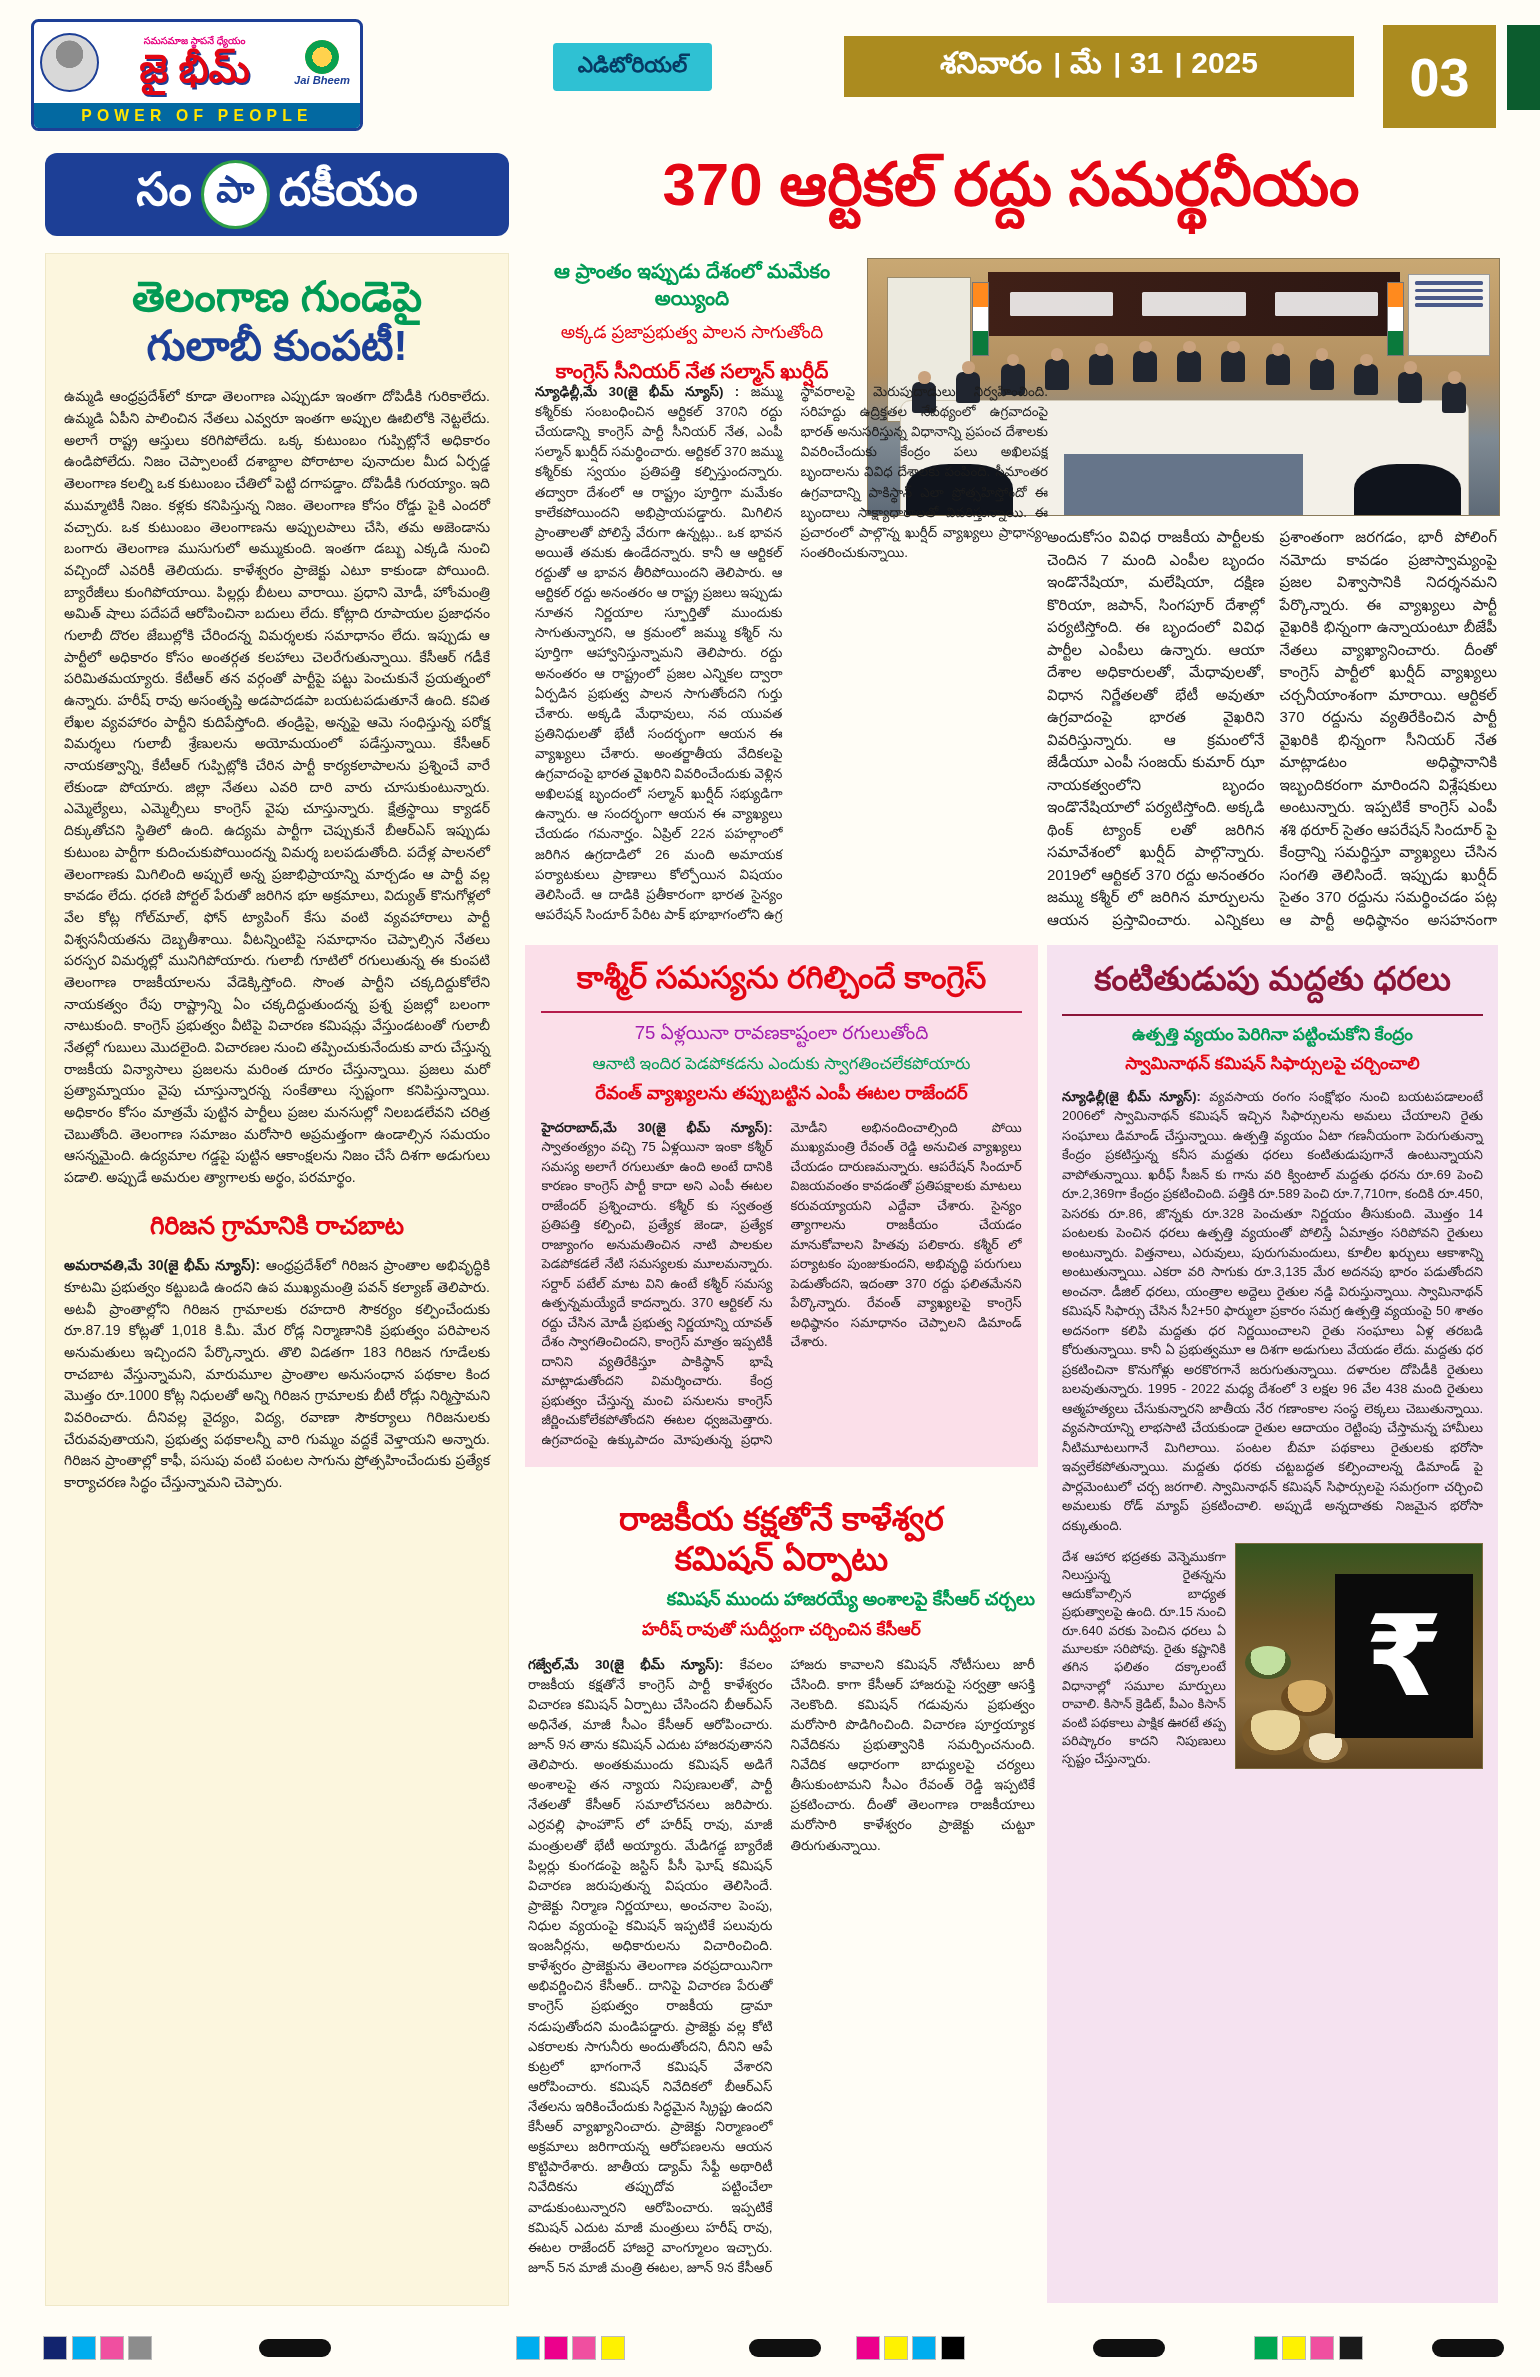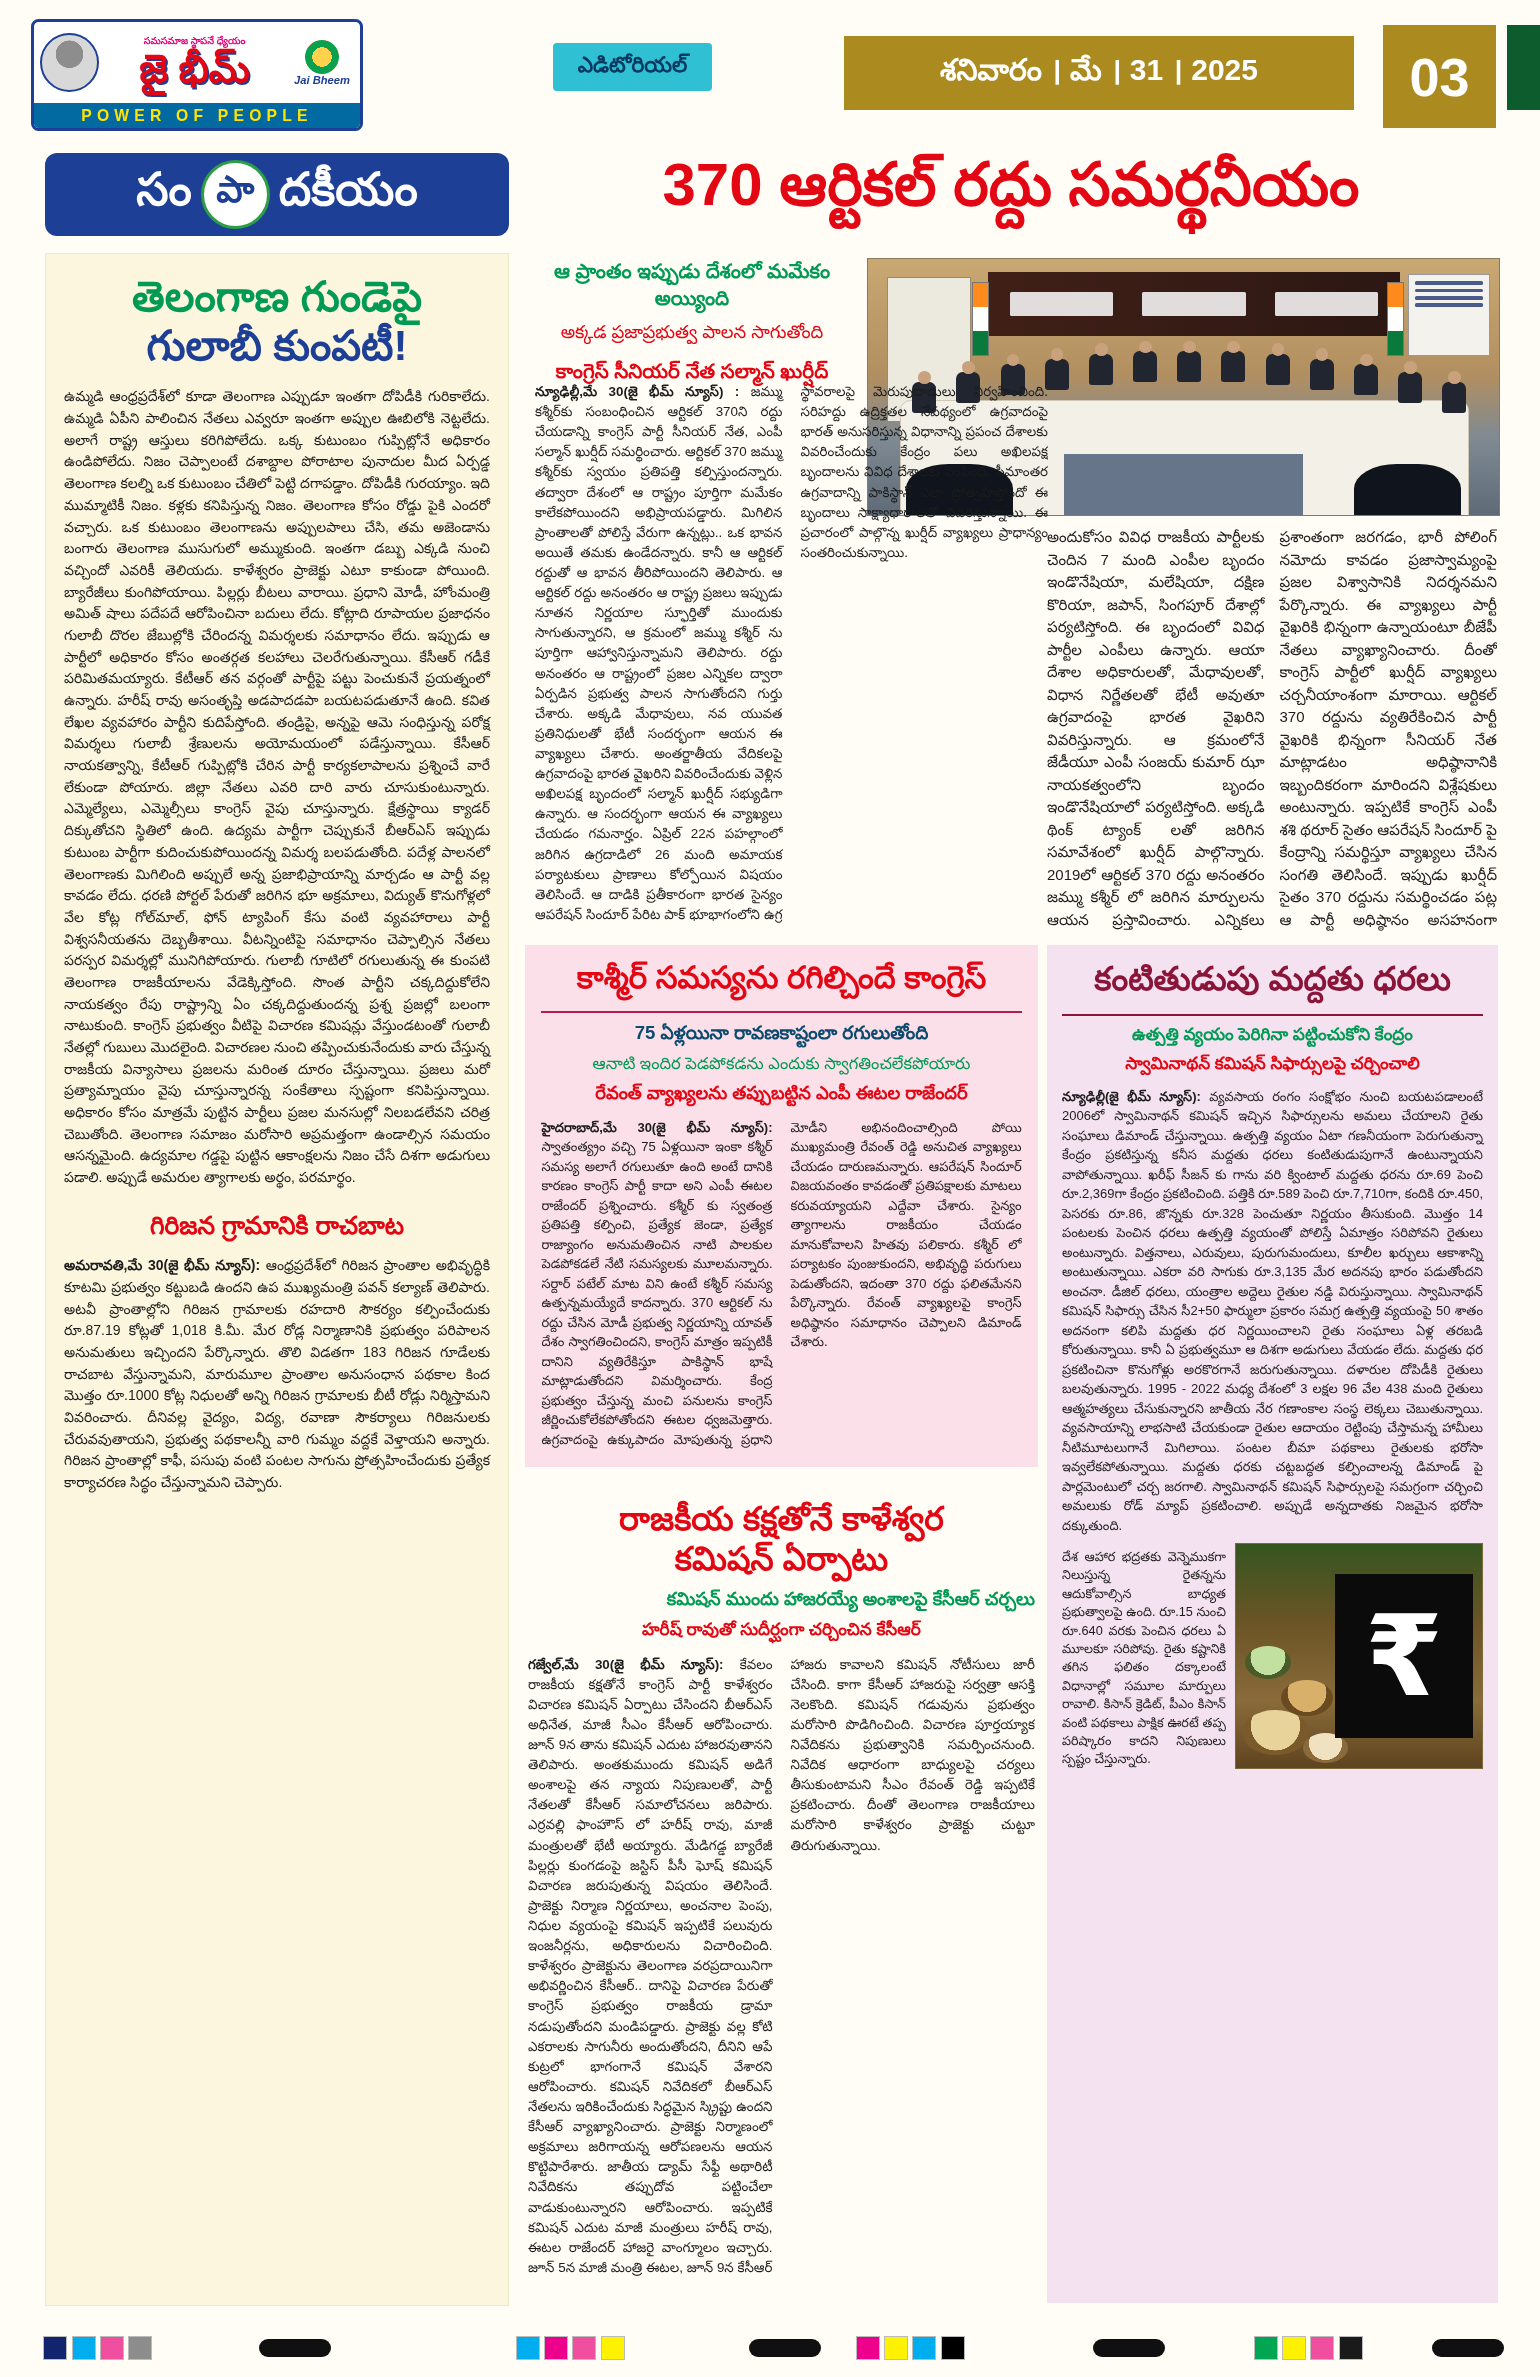--- a/index.html
+++ b/index.html
@@ -19,21 +19,21 @@
   .logo-name{font-size:39px;font-weight:bold;color:#e30613;text-shadow:1.5px 1.5px 0 #1d3f96;line-height:1.05;}
   .logo-right{width:64px;text-align:center;flex:0 0 auto;}
   .logo-emblem{width:34px;height:34px;border-radius:50%;margin:0 auto;
                background:radial-gradient(circle,#ffd24d 0 40%,#0aa04e 41% 70%,#ff7a00 71% 100%);}
   .logo-emblem-text{font-size:11.2px;color:#1d3f96;font-weight:bold;font-style:italic;}
   .logo-strip{height:25px;background:#0369a1;color:#ffe400;font-weight:bold;font-size:15.7px;
               letter-spacing:5.2px;display:flex;align-items:center;justify-content:center;}
   .section-label{left:553px;top:43px;width:159px;height:48px;background:#2fc1d3;border-radius:3.7px;
                  display:flex;align-items:center;justify-content:center;color:#073a63;
                  font-weight:bold;font-size:21.6px;}
-  .date-bar{left:844px;top:36px;width:510px;height:74px;background:#ab8b1f;
+  .date-bar{left:844px;top:36px;width:510px;height:61px;background:#ab8b1f;
             display:flex;align-items:center;justify-content:center;color:#fff;font-weight:bold;font-size:30px;}
   .page-number-box{left:1383px;top:25px;width:113px;height:103px;background:#ab8b1f;
                    display:flex;align-items:center;justify-content:center;color:#fff;font-weight:bold;font-size:54px;}
   .green-strip{left:1507px;top:25px;width:34px;height:85px;background:#0c5c2e;}
 
   
   .editorial-title-box{left:45px;top:153px;width:464px;height:83px;background:#1d3f96;border-radius:12px;
                        display:flex;align-items:center;justify-content:center;gap:9px;}
   .ed-part{color:#fff;font-weight:bold;font-size:46px;}
   .ed-circle{width:69px;height:69px;border-radius:50%;background:#fff;border:3.7px solid #2e9e46;
@@ -78,21 +78,21 @@
   .ph-well{left:31%;bottom:0;width:38%;height:24%;background:#66758a;}
   .person{position:absolute;width:24px;height:31px;background:#20252f;border-radius:6.7px 6.7px 3px 3px;}
   .person::before{content:"";position:absolute;top:-10.4px;left:6px;width:12.7px;height:12.7px;border-radius:50%;background:#c9a27d;}
   .ph-front{bottom:-4%;width:17%;height:24%;background:#10141c;border-radius:40% 40% 0 0;}
 
   
   .kashmir-box{left:525px;top:945px;width:513px;height:522px;background:#fbdfe9;box-sizing:border-box;
                padding:15px 16.4px;overflow:hidden;}
   .kashmir-headline{color:#e30613;font-weight:bold;font-size:31px;text-align:center;
                     border-bottom:2.2px solid #b51b4b;padding-bottom:7.5px;margin-bottom:9px;}
-  .k-sub1{color:#0c4a6e;font-weight:bold;font-size:18.6px;text-align:center;}
+  .k-sub1{color:#a21caf;font-weight:normal;font-size:18.6px;text-align:center;}
   .k-sub2{color:#019a54;font-size:16.4px;text-align:center;margin-top:6px;}
   .k-sub3{color:#e30613;font-weight:bold;font-size:18px;text-align:center;margin:6px 0 10.4px;}
   .kashmir-body{height:349px;font-size:13px;}
 
   
   .kal-box{left:525px;top:1487px;width:513px;height:816px;box-sizing:border-box;padding:12px 3px;overflow:hidden;}
   .kal-headline{color:#e30613;font-weight:bold;font-size:33px;text-align:center;line-height:1.2;}
   .kal-sub1{color:#019a54;font-weight:bold;font-size:18px;text-align:right;margin-top:10.4px;}
   .kal-sub2{color:#e30613;font-weight:bold;font-size:17px;text-align:center;margin:6px 0 12px;}
   .kal-body{height:635px;font-size:13.4px;}

